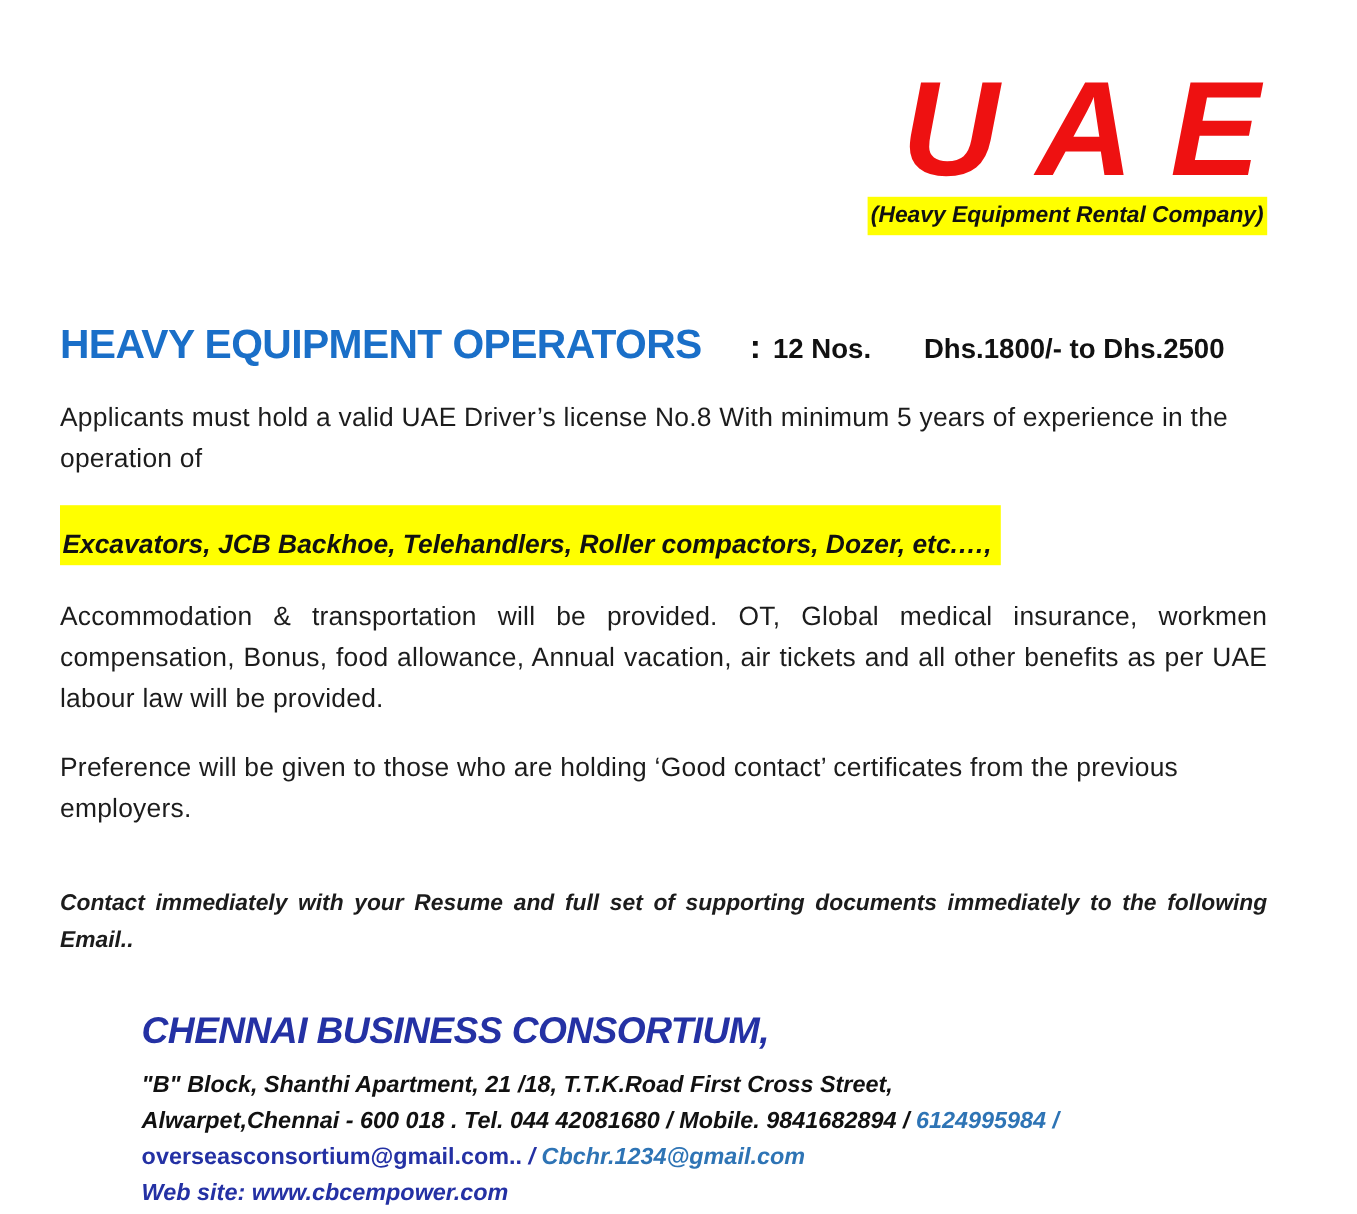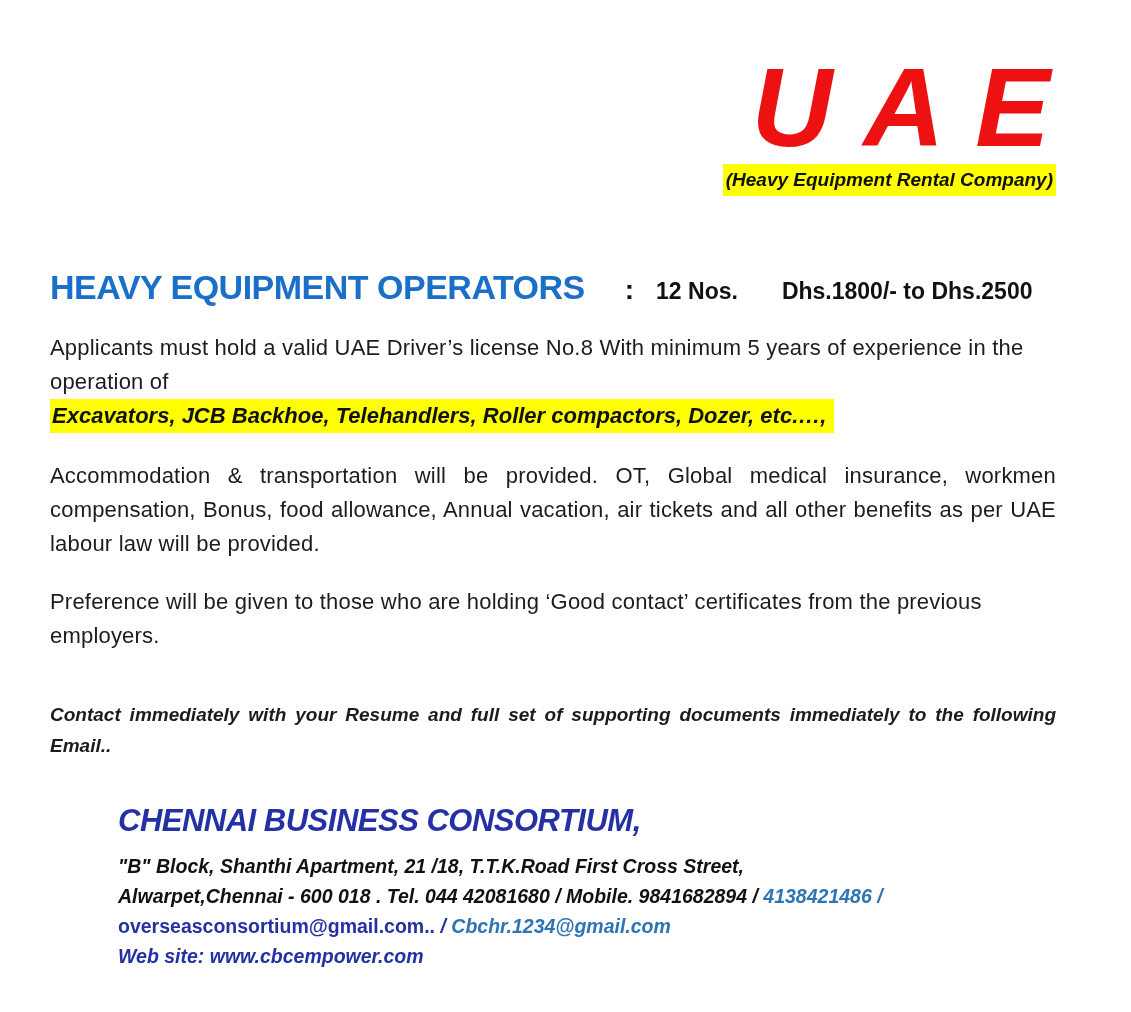--- a/index.html
+++ b/index.html
@@ -45,39 +45,40 @@
     margin-top: 72px;
     white-space: nowrap;
   }
   .job-title {
     color: #1a6fc8;
     font-size: 34px;
     font-weight: bold;
     letter-spacing: -0.5px;
   }
   .job-colon  { color: #111; font-size: 28px; font-weight: bold; margin-left: 40px; }
-  .job-count  { color: #111; font-size: 23px; font-weight: bold; margin-left: 22px; }
+  .job-count  { color: #111; font-size: 23px; font-weight: bold; margin-left: 10px; }
   .job-salary { color: #111; font-size: 23px; font-weight: bold; margin-left: 44px; }
 
   
   .para {
     font-size: 22px;
     line-height: 34px;
     letter-spacing: 0.2px;
     margin-top: 24px;
     color: #1c1c1c;
   }
   .equipment {
     display: inline-block;
     background: #ffff00;
     color: #111111;
     font-size: 22px;
     font-weight: bold;
     font-style: italic;
-    padding: 4px 8px 4px 2px;
+    padding: 20px 8px 4px 2px;
+    margin-top: 22px;
     letter-spacing: 0;
   }
   .justify { text-align: justify; }
   .benefits { margin-top: 26px; }
   .contact-note {
     font-size: 19px;
     line-height: 31px;
     font-weight: bold;
     font-style: italic;
     text-align: justify;
@@ -134,21 +135,21 @@
   <p class="para">Preference will be given to those who are holding ‘Good contact’ certificates from the previous employers.</p>
 
   <p class="contact-note">Contact immediately with your Resume and full set of supporting documents immediately to the following Email..</p>
 
   <section class="company">
     <div class="company-name">CHENNAI BUSINESS CONSORTIUM,</div>
     <div class="addr">
       <div>"B" Block, Shanthi Apartment, 21 /18, T.T.K.Road First Cross Street,</div>
       <div>
         <span>Alwarpet,Chennai - 600 018 .  Tel. 044 42081680 / Mobile. 9841682894 /</span>
-        <span class="medblue">4138421486 /</span>
+        <span class="medblue">6124995984 /</span>
       </div>
       <div>
         <span class="navy upright">overseasconsortium@gmail.com..</span>
         <span class="navy">/</span>
         <span class="medblue">Cbchr.1234@gmail.com</span>
       </div>
       <div class="navy">Web site: www.cbcempower.com</div>
     </div>
   </section>
 

